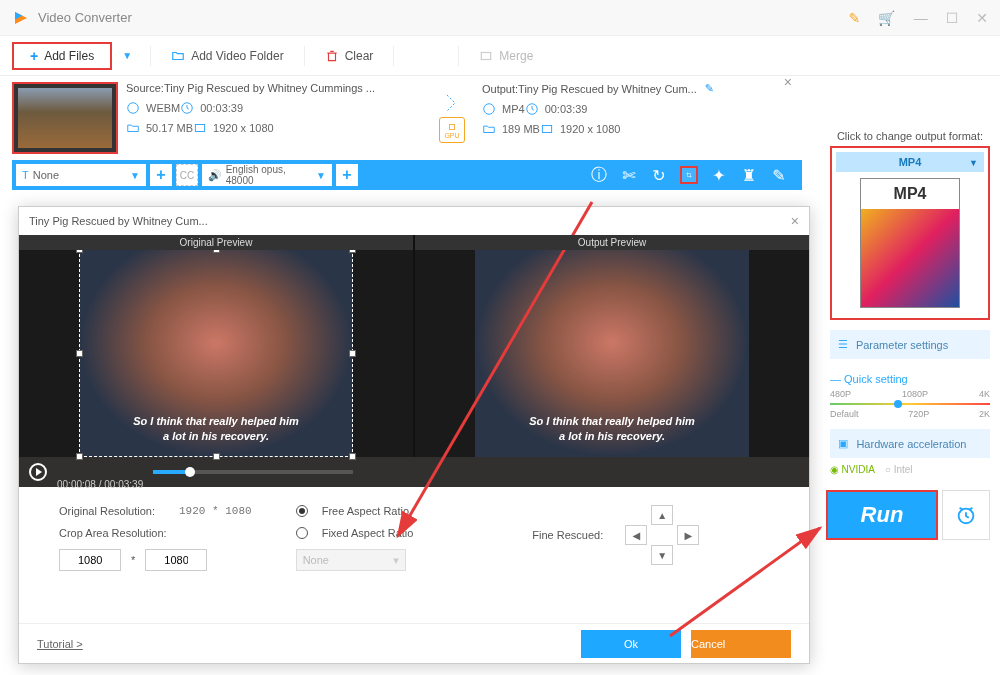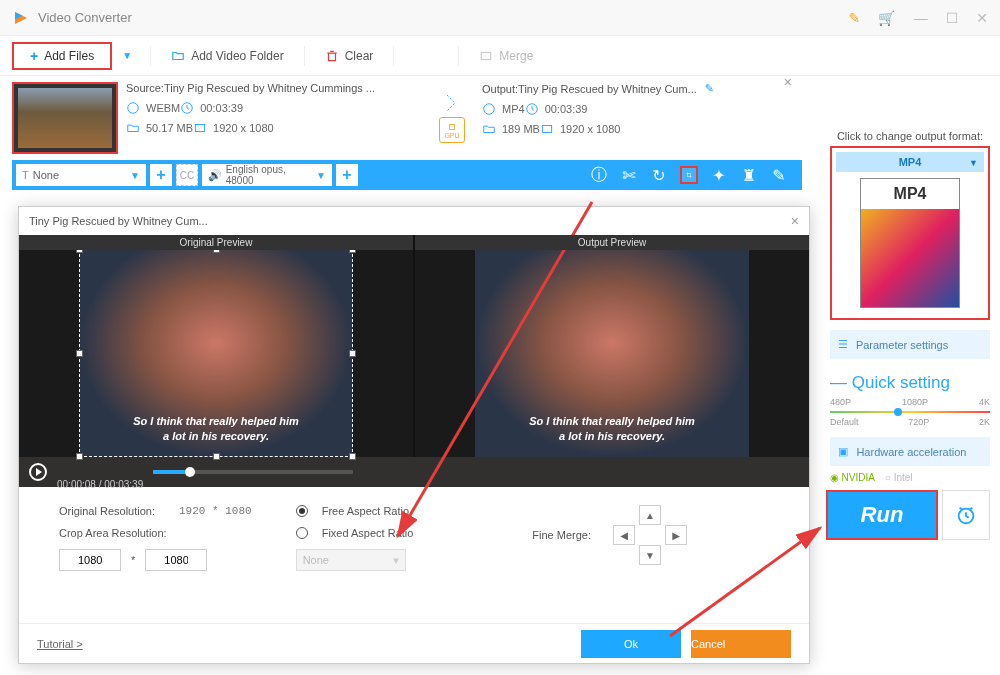--- a/index.html
+++ b/index.html
@@ -53,21 +53,21 @@
 .format-box { border: 2px solid #e63b3b; padding: 4px; }
 .format-header { background: #bfe5ff; color: #0a5; font-weight: bold; text-align: center; padding: 4px; position: relative; color: #1b6; }
 .format-header span { color: #167abf; }
 .format-caret { position: absolute; right: 6px; top: 6px; color: #29aaff; font-size: 9px; }
 .format-preview { background: #fff; padding: 6px; display: flex; justify-content: center; }
 .mp4-card { width: 100px; height: 130px; background: #222; border: 1px solid #888; display: flex; flex-direction: column; position: relative; overflow: hidden; }
 .mp4-label { background: #fff; color: #333; font-weight: bold; text-align: center; padding: 6px 0; font-size: 16px; }
 .mp4-art { flex: 1; background: linear-gradient(135deg, #f0b020, #e02060, #2050a0); }
 .param-btn { background: #e8f4ff; padding: 8px; margin-top: 10px; display: flex; align-items: center; gap: 8px; color: #4a7; color: #4a87b5; }
 .quick-setting { margin-top: 10px; }
-.qs-title { color: #29aaff; font-size: 17px; padding: 4px 0; }
+.qs-title { color: #29aaff; font-size: 11px; padding: 4px 0; }
 .qs-marks { display: flex; justify-content: space-between; color: #999; font-size: 9px; }
 .qs-slider { height: 2px; background: linear-gradient(90deg, #6c6 0%, #fc3 50%, #f44 100%); margin: 4px 0; position: relative; }
 .qs-thumb { width: 8px; height: 8px; background: #29aaff; border-radius: 50%; position: absolute; top: -3px; left: 40%; }
 .hw-btn { background: #e8f4ff; padding: 8px; margin-top: 10px; display: flex; align-items: center; gap: 8px; color: #4a87b5; }
 .gpu-row { display: flex; gap: 10px; margin-top: 6px; font-size: 10px; }
 .nvidia { color: #76b900; }
 .intel { color: #bbb; }
 
 
 .run-bar { position: absolute; right: 10px; bottom: 135px; display: flex; }
@@ -417,21 +417,21 @@
       </div>
       <div class="opt-line">
         <div class="combo">
           <span>None</span>
             <span style="margin-left:auto;color:#ccc">▾</span>
         </div>
       </div>
     </div>
     <div class="opts-col">
       <div class="fine-tuning">
-        <span>Fine Merge:</span>
+        <span>Fine Rescued:</span>
         <div class="dpad">
           <div class="dbtn up">▲</div>
           <div class="dbtn left">◀</div>
           <div class="dbtn right">▶</div>
           <div class="dbtn down">▼</div>
         </div>
       </div>
     </div>
   </div>
   <div class="dlg-footer">

